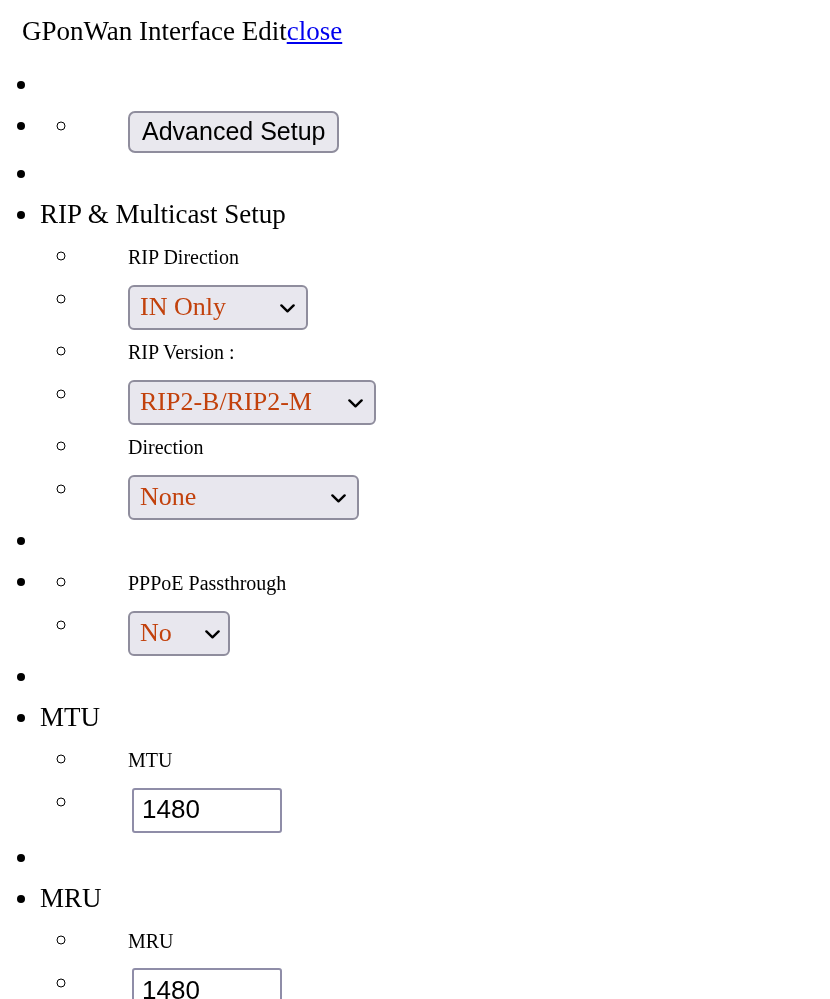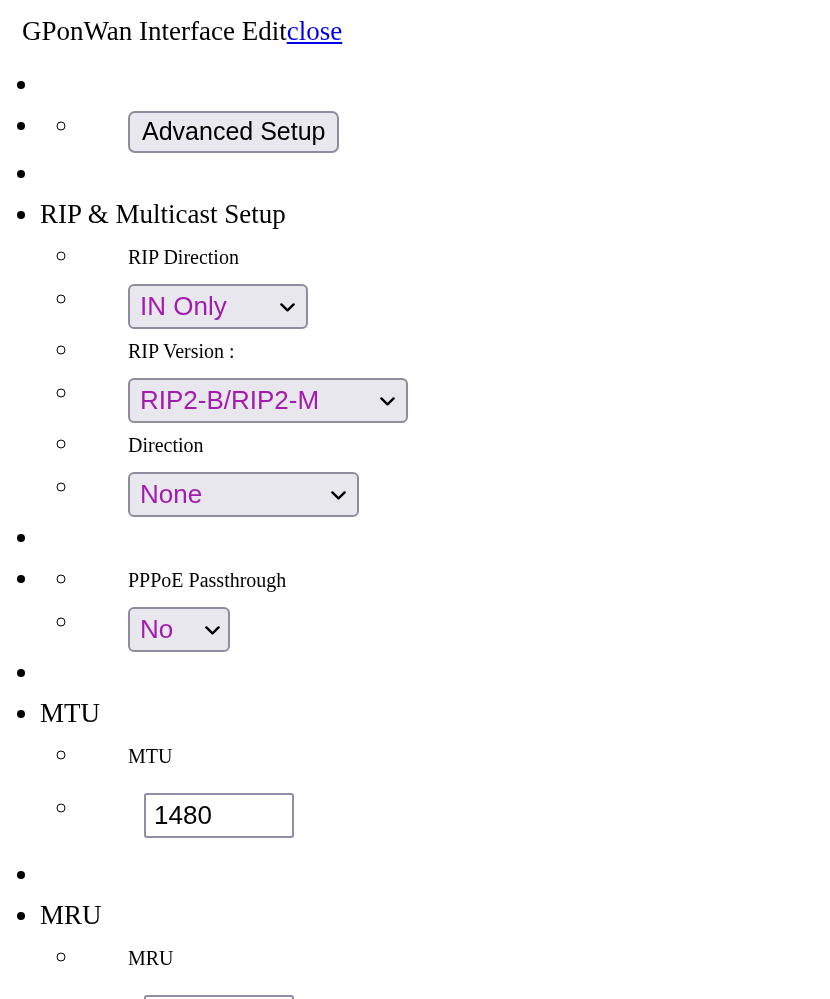--- a/index.html
+++ b/index.html
@@ -135,36 +135,36 @@
 
   
   .sel-wrap {
     display: inline-block;
     position: relative;
     vertical-align: -8px;
   }
   select.sel {
     -webkit-appearance: none;
     appearance: none;
-    font-family: Liberation Sans, sans-serif;
+    font-family: Liberation Serif, serif;
     font-size: 26px;
     line-height: 30px;
-    color: #a21caf;
+    color: #c2410c;
     background: #e8e7ee;
     border: 2px solid #8f8d9d;
     border-radius: 6px;
     padding: 4px 42px 5px 10px;
     margin: 0;
     cursor: pointer;
     box-sizing: border-box;
     height: 45px;
   }
   select.sel.w-narrow  { width: 102px;  padding-right: 36px; }
   select.sel.w-medium  { width: 180px; }
-  select.sel.w-large   { width: 280px; }
+  select.sel.w-large   { width: 248px; }
   select.sel.w-xlarge  { width: 231px; }
   .sel-arrow {
     position: absolute;
     right: 13px;
     top: 50%;
     margin-top: -4px;
     width: 15px;
     height: 9px;
     pointer-events: none;
   }
@@ -173,21 +173,21 @@
   
   input.text-field {
     font-family: "Liberation Sans", "DejaVu Sans", sans-serif;
     font-size: 26px;
     line-height: 30px;
     color: #000000;
     background: #ffffff;
     border: 2px solid #8f8da8;
     border-radius: 3px;
     padding: 4px 8px 5px 8px;
-    margin: 16px;
+    margin: 4px;
     width: 150px;
     height: 45px;
     box-sizing: border-box;
     vertical-align: -8px;
   }
 </style>
 </head>
 <body>
 
 <div id="form-scroll">

